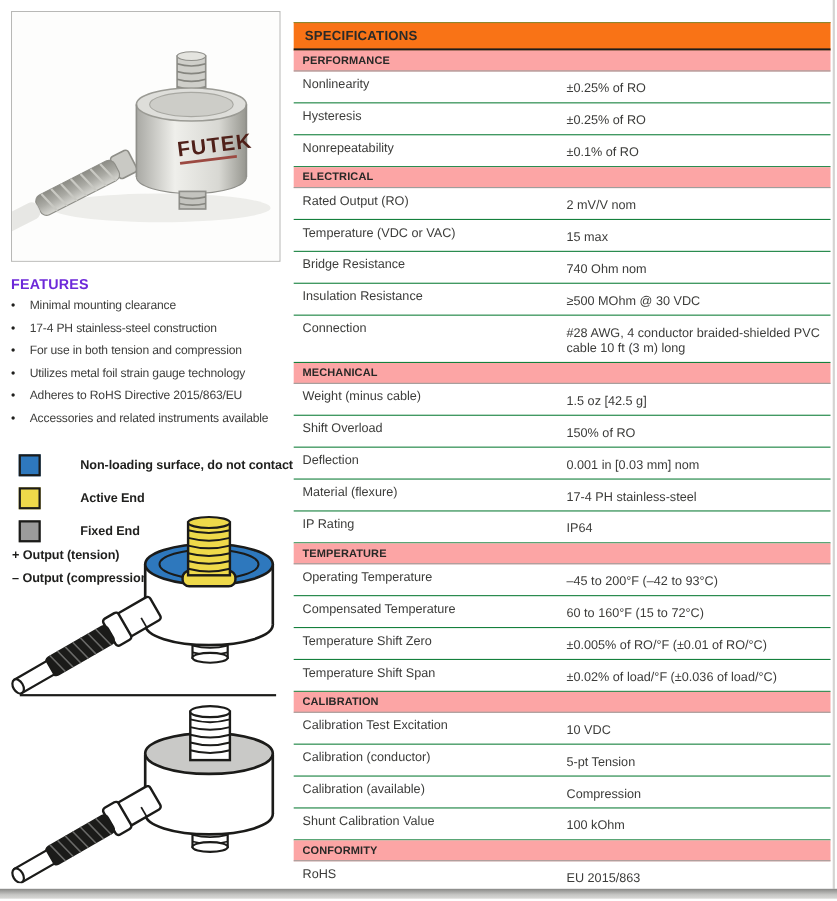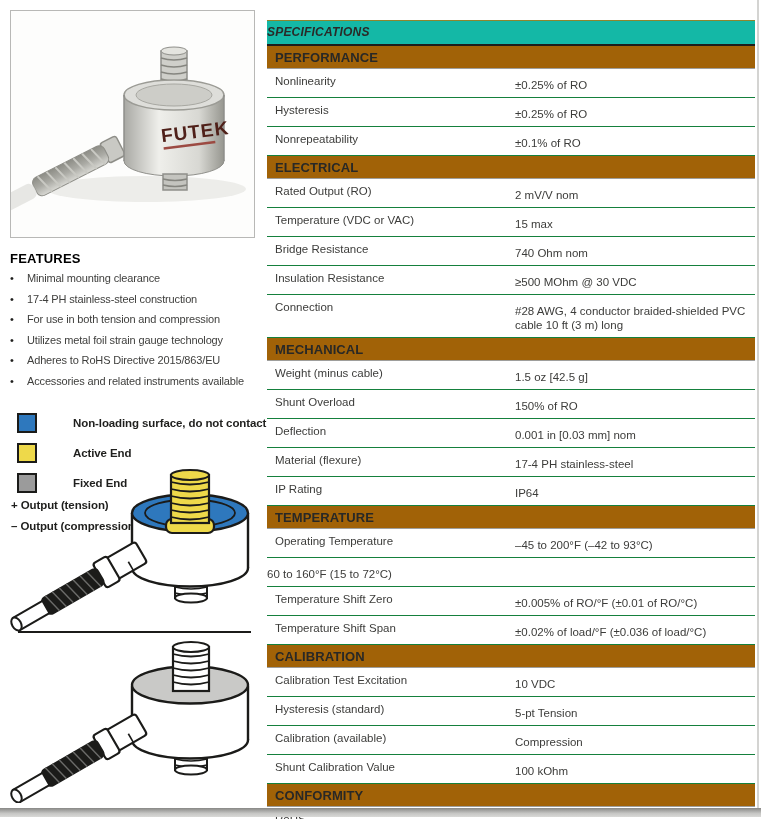--- a/index.html
+++ b/index.html
@@ -9,21 +9,21 @@
     font-family:"Liberation Sans", sans-serif;
     -webkit-font-smoothing:antialiased;
   }
   
   .photo-frame{
     position:absolute;left:10px;top:10px;width:245px;height:228px;
     border:1px solid #b8b8b6;background:#fff;box-sizing:border-box;
   }
   .features-title{
     position:absolute;left:10px;top:251px;
-    font-size:13px;font-weight:bold;color:#000000;letter-spacing:.2px;
+    font-size:13px;font-weight:bold;color:#6d28d9;letter-spacing:.2px;
   }
   .features-list{
     position:absolute;left:10px;top:272px;width:256px;
     margin:0;padding:0;list-style:none;
   }
   .feature-item{
     display:flex;align-items:flex-start;
     font-size:11px;letter-spacing:-.15px;color:#3e3e3c;
     margin-bottom:7.5px;white-space:nowrap;
   }
@@ -57,29 +57,28 @@
   }
   .page-right-edge{
     position:absolute;left:757px;top:0;width:2px;height:808px;
     background:#d4d4d2;
   }
   
   .spec-table{
     position:absolute;left:267px;top:20px;width:488px;
   }
   .spec-title{
-    background:#14b8a6;color:#2a2a28;
+    background:#f97316;color:#2a2a28;
     border-top:1px solid #8f862e;border-bottom:2px solid #1d1d1b;
     font-size:12px;font-weight:bold;letter-spacing:.2px;
-    padding:4px 8px 5px 0;
-    font-style:italic;
+    padding:4px 8px 5px 10px;
   }
   .spec-section-header{
-    background:#a16207;color:#282826;
-    font-size:13px;font-weight:bold;letter-spacing:.1px;
+    background:#fca5a5;color:#282826;
+    font-size:10px;font-weight:bold;letter-spacing:.1px;
     padding:3.5px 8px;border-bottom:1px solid #9e9e9c;
   }
   .spec-row{
     display:flex;border-bottom:1px solid #15803d;
     font-size:11.5px;color:#3c3c3a;line-height:14px;
   }
   .spec-row .label{flex:0 0 232px;padding:5px 8px;}
   .spec-row .value{flex:1;padding:9px 8px 5px 0;max-width:245px;}
 </style>
 </head>
@@ -266,58 +265,59 @@
       <div class="spec-row">
         <span class="label">Connection</span>
         <span class="value">#28 AWG, 4 conductor braided-shielded PVC cable 10 ft (3 m) long</span>
       </div>
       <div class="spec-section-header">MECHANICAL</div>
       <div class="spec-row">
         <span class="label">Weight (minus cable)</span>
         <span class="value">1.5 oz [42.5 g]</span>
       </div>
       <div class="spec-row">
-        <span class="label">Shunt Overload</span>
+        <span class="label">Shift Overload</span>
         <span class="value">150% of RO</span>
       </div>
       <div class="spec-row">
         <span class="label">Deflection</span>
         <span class="value">0.001 in [0.03 mm] nom</span>
       </div>
       <div class="spec-row">
         <span class="label">Material (flexure)</span>
         <span class="value">17-4 PH stainless-steel</span>
       </div>
       <div class="spec-row">
         <span class="label">IP Rating</span>
         <span class="value">IP64</span>
       </div>
       <div class="spec-section-header">TEMPERATURE</div>
       <div class="spec-row">
         <span class="label">Operating Temperature</span>
         <span class="value">–45 to 200°F (–42 to 93°C)</span>
       </div>
       <div class="spec-row">
+        <span class="label">Compensated Temperature</span>
         <span class="value">60 to 160°F (15 to 72°C)</span>
       </div>
       <div class="spec-row">
         <span class="label">Temperature Shift Zero</span>
         <span class="value">±0.005% of RO/°F (±0.01 of RO/°C)</span>
       </div>
       <div class="spec-row">
         <span class="label">Temperature Shift Span</span>
         <span class="value">±0.02% of load/°F (±0.036 of load/°C)</span>
       </div>
       <div class="spec-section-header">CALIBRATION</div>
       <div class="spec-row">
         <span class="label">Calibration Test Excitation</span>
         <span class="value">10 VDC</span>
       </div>
       <div class="spec-row">
-        <span class="label">Hysteresis (standard)</span>
+        <span class="label">Calibration (conductor)</span>
         <span class="value">5-pt Tension</span>
       </div>
       <div class="spec-row">
         <span class="label">Calibration (available)</span>
         <span class="value">Compression</span>
       </div>
       <div class="spec-row">
         <span class="label">Shunt Calibration Value</span>
         <span class="value">100 kOhm</span>
       </div>

